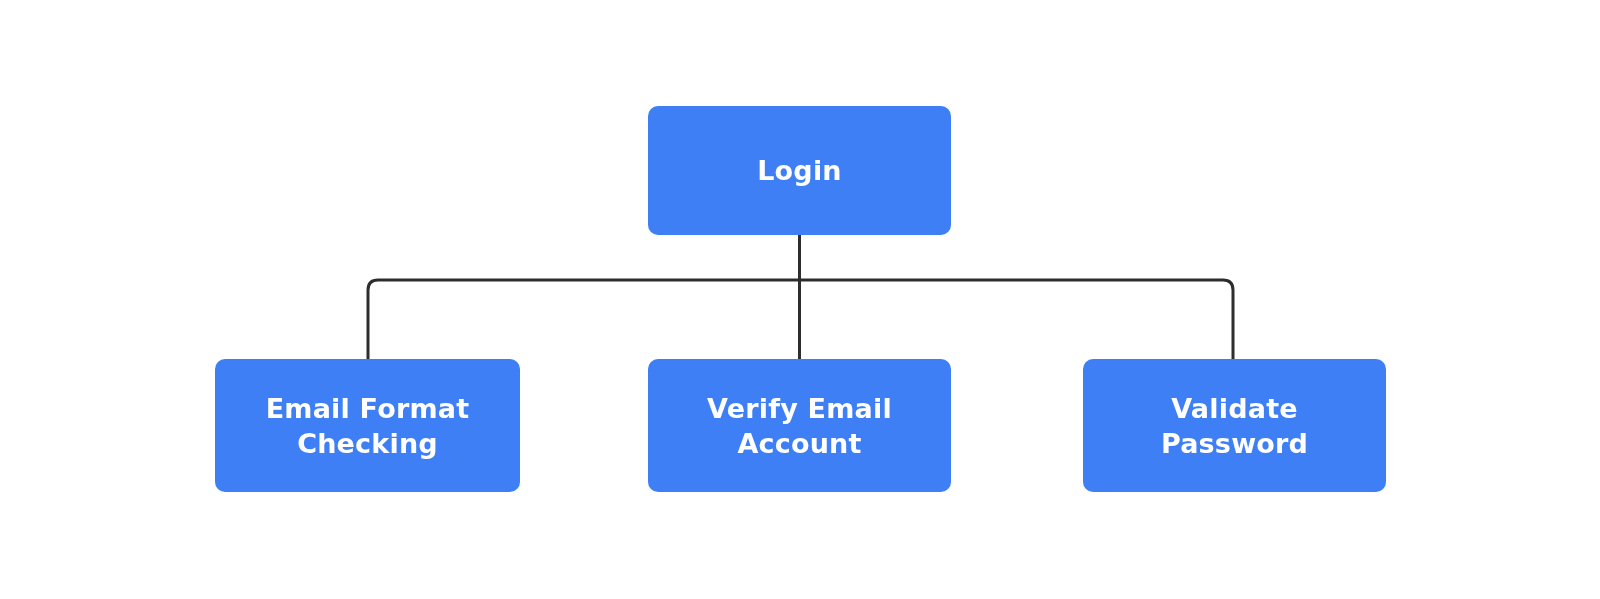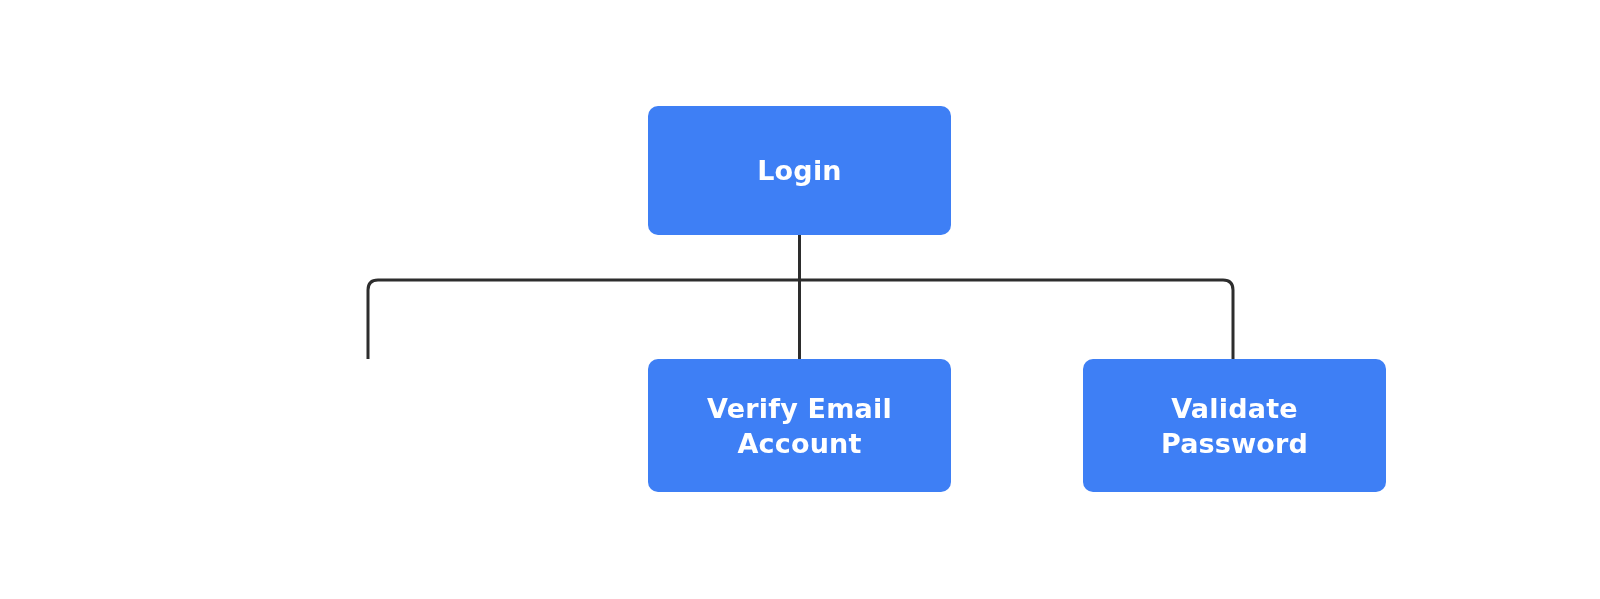--- a/index.html
+++ b/index.html
@@ -60,20 +60,23 @@
   <svg class="connectors" viewBox="0 0 1600 599" xmlns="http://www.w3.org/2000/svg">
     <path d="M 799.5 235 L 799.5 359" stroke="#2d2d2d"></path>
     <path d="M 799.5 280 L 378 280 Q 368 280 368 290 L 368 359" stroke="#2d2d2d"></path>
     <path d="M 799.5 280 L 1223 280 Q 1233 280 1233 290 L 1233 359" stroke="#2d2d2d"></path>
   </svg>
 
   <div class="node" id="node-login" style="background: rgb(62, 127, 245);">
     <span class="node-label" style="color: rgb(255, 255, 255);">Login</span>
   </div>
 
+  <div class="node" id="node-email" style="background: rgb(62, 127, 245);">
+    <span class="node-label" style="color: rgb(255, 255, 255);">Email Format Checking</span>
+  </div>
 
   <div class="node" id="node-pass" style="background: rgb(62, 127, 245);">
     <span class="node-label" style="color: rgb(255, 255, 255);">Validate Password</span>
   </div>
 
   <div class="node" id="node-verify" style="background: rgb(62, 127, 245);">
     <span class="node-label" style="color: rgb(255, 255, 255);">Verify Email Account</span>
   </div>
 
 </div>

